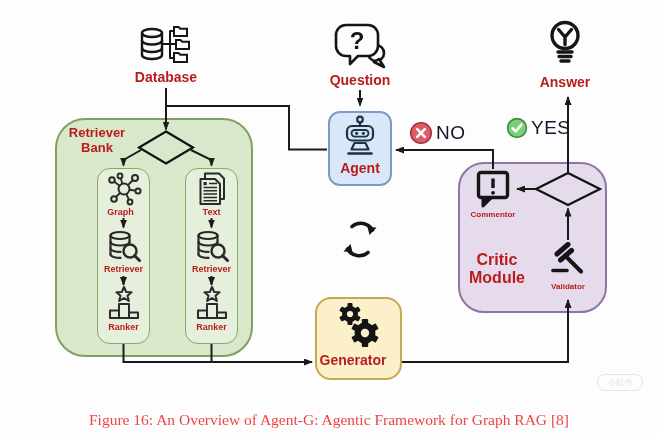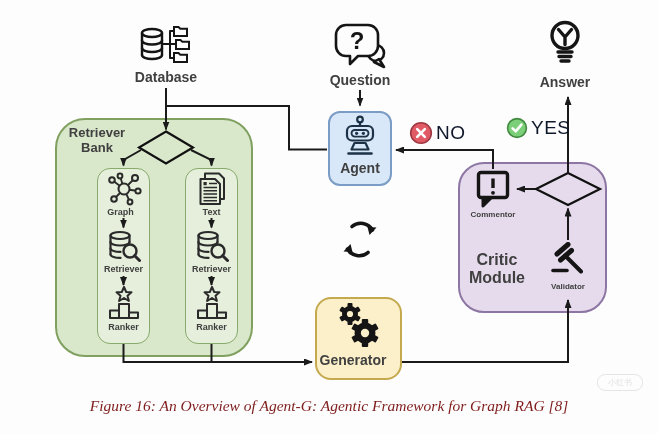--- a/index.html
+++ b/index.html
@@ -1,40 +1,40 @@
 <!DOCTYPE html>
 <html><head>
 <meta charset="utf-8">
 <style>
   html,body{margin:0;padding:0;background:#fdfdfd;}
   .canvas{position:relative;width:658px;height:434px;background:#fdfdfd;overflow:hidden;
           font-family:"Liberation Sans",sans-serif;}
   .abs{position:absolute;}
   .box{position:absolute;box-sizing:border-box;}
-  .lbl{position:absolute;text-align:center;font-weight:bold;color:#404040;line-height:1.12;}
+  .lbl{position:absolute;text-align:center;font-weight:bold;color:#b91c1c;line-height:1.12;}
   .lbl-lg{font-size:14px;}
   .lbl-md{font-size:13px;}
   .lbl-sm{font-size:9px;}
   .lbl-xs{font-size:8px;}
   .retriever-bank{left:55px;top:118px;width:198px;height:239px;border-radius:30px;
     background:#d9e7cb;border:2.5px solid #7fa05f;}
   .inner-box{top:168px;width:53px;height:176px;border-radius:13px;
     background:#e5efdb;border:1.6px solid #88aa6c;}
   .agent-box{left:328px;top:111px;width:64px;height:75px;border-radius:12px;
     background:#d8e8f9;border:2px solid #7b9cc4;}
   .generator-box{left:315px;top:297px;width:87px;height:83px;border-radius:16px;
     background:#fbf0ca;border:2.5px solid #c4a94e;}
   .critic-box{left:458px;top:162px;width:149px;height:151px;border-radius:26px;
     background:#e6dbec;border:2.5px solid #8d76a3;}
   svg{display:block;}
   .icon{position:absolute;}
   .icon svg{width:100%;height:100%;}
   .decision-lbl{position:absolute;font-size:19px;font-weight:500;color:#0f172a;letter-spacing:.5px;}
-  .caption{position:absolute;top:397px;left:0;width:658px;text-align:center;
-    font-family:"Liberation Serif",serif;font-size:15.5px;color:#7f1d1d;font-style:italic;}
+  .caption{position:absolute;top:411px;left:0;width:658px;text-align:center;
+    font-family:"Liberation Serif",serif;font-size:15.5px;color:#ef4444;}
   .wm-pill{position:absolute;left:597px;top:374px;width:44px;height:15px;border-radius:8px;
     border:1px solid rgba(120,120,120,0.18);color:rgba(120,120,120,0.22);font-size:8px;
     text-align:center;line-height:15px;}
   .wm-line{position:absolute;left:488px;top:388px;width:160px;text-align:right;
     font-size:8.5px;color:rgba(120,120,120,0.20);}
   .overlay{position:absolute;left:0;top:0;width:658px;height:434px;pointer-events:none;}
 </style>
 </head>
 <body>
 

